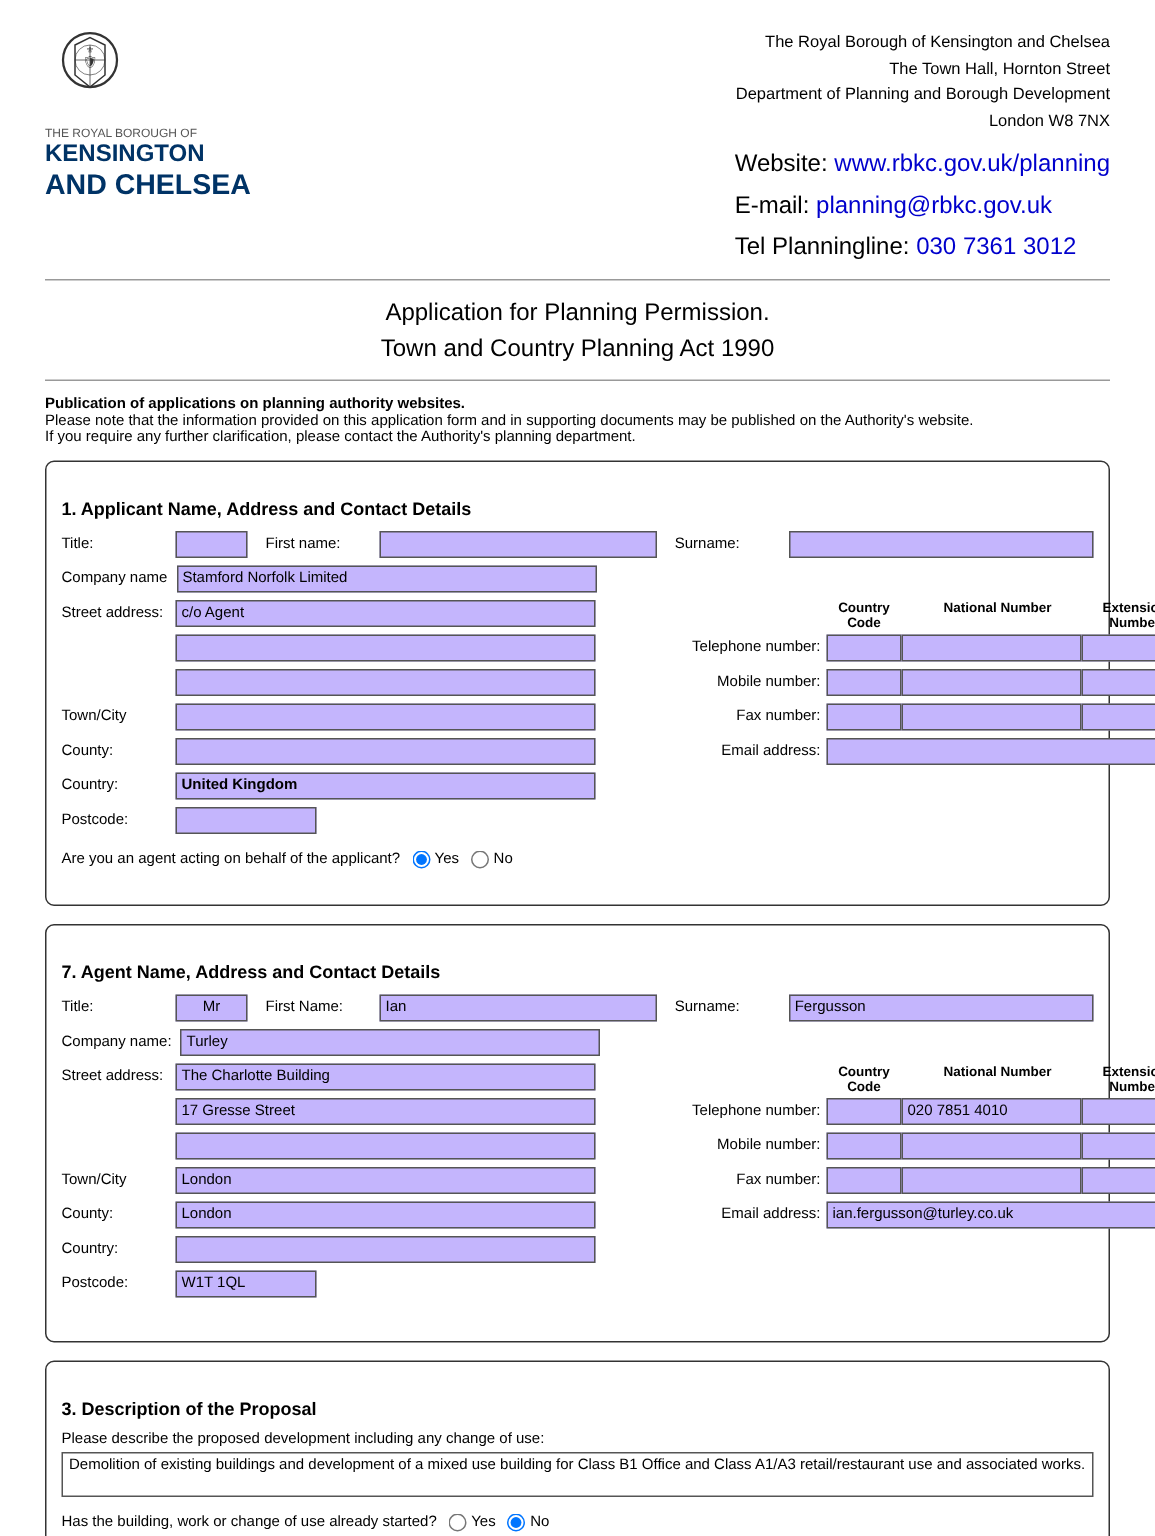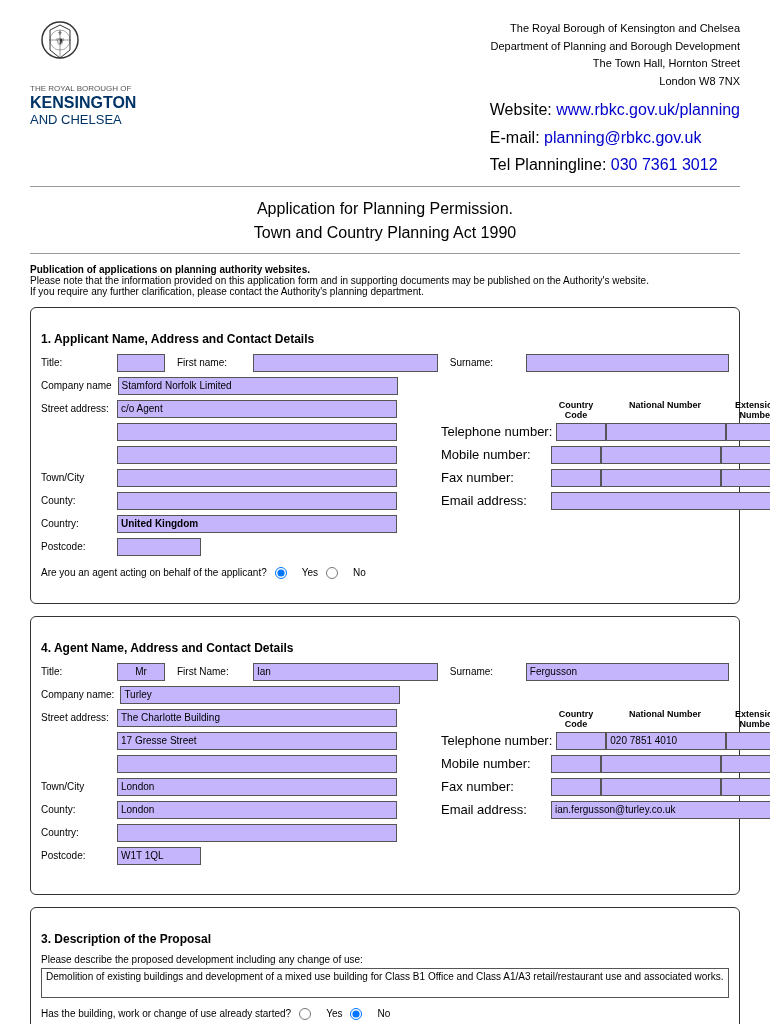--- a/index.html
+++ b/index.html
@@ -31,22 +31,22 @@
       text-transform: uppercase;
       color: #555;
     }
     .org-name .main-name {
       font-size: 16px;
       font-weight: bold;
       color: #003366;
       line-height: 1.1;
     }
     .org-name .sub-name {
-      font-size: 13px;
-      font-weight: normal;
+      font-size: 19px;
+      font-weight: bold;
       color: #003366;
     }
     .address-block {
       text-align: right;
       font-size: 11px;
       line-height: 1.6;
     }
     .contact-block {
       text-align: left;
       font-size: 16px;
@@ -102,56 +102,56 @@
       background: #c4b5fd;
     }
     .input-title { width: 48px; text-align: center; }
     .input-firstname { width: 200px; }
     .input-surname { width: 220px; }
     .input-company { width: 280px; }
     .input-street { width: 280px; }
     .input-town { width: 280px; }
     .input-county { width: 280px; }
     .input-country { width: 280px; font-weight: bold; }
-    .input-postcode { width: 84px; }
+    .input-postcode { width: 94px; }
     .input-cc { width: 50px; }
     .input-national { width: 120px; }
     .input-ext { width: 55px; }
     .two-col {
       display: flex;
       gap: 10px;
     }
     .left-col {
       flex: 0 0 390px;
     }
     .right-col {
       flex: 1;
     }
     .phone-label {
-      font-size: 13px;
+      font-size: 10px;
       min-width: 110px;
-      text-align: left;
+      text-align: right;
       padding-right: 4px;
     }
     .phone-row {
       display: flex;
       align-items: center;
       margin-bottom: 5px;
     }
     .radio-row {
       display: flex;
       align-items: center;
       gap: 8px;
       margin-top: 6px;
       font-size: 10px;
     }
     .radio-option {
       display: flex;
       align-items: center;
-      gap: 15px;
+      gap: 3px;
     }
     input[type="radio"] {
       width: 12px;
       height: 12px;
     }
     .description-textarea {
       width: 100%;
       height: 30px;
       border: 1px solid #555;
       font-size: 10px;
@@ -203,22 +203,22 @@
     <div class="org-name">
       <div class="small-text">THE ROYAL BOROUGH OF</div>
       <div class="main-name">KENSINGTON</div>
       <div class="sub-name">AND CHELSEA</div>
     </div>
   </div>
 
   <div class="right-header-block">
     <div class="address-block">
       <div>The Royal Borough of Kensington and Chelsea</div>
+      <div>The Town Hall, Hornton Street</div>
       <div>Department of Planning and Borough Development</div>
-      <div>The Town Hall, Hornton Street</div>
       <div>London W8 7NX</div>
     </div>
     <div class="contact-block">
       <div>
         <span>Website:</span>
         <span class="link" style="color:#00c;">www.rbkc.gov.uk/planning</span>
       </div>
       <div>
         <span>E-mail:</span>
         <span class="link" style="color:#00c;">planning@rbkc.gov.uk</span>
@@ -333,21 +333,21 @@
       <span>Yes</span>
     </label>
     <label class="radio-option">
       <input type="radio" name="agent" value="no" style="">
       <span>No</span>
     </label>
   </div>
 </div>
 
 <div class="section-box">
-  <div class="section-title">4.  Agent Name, Address and Contact Details</div>
+  <div class="section-title">7.  Agent Name, Address and Contact Details</div>
 
   <div class="form-row">
     <span class="form-label">Title:</span>
     <input class="form-input input-title" type="text" value="Mr" style="">
     <span class="form-label" style="margin-left:6px;">First Name:</span>
     <input class="form-input input-firstname" type="text" value="Ian" style="">
     <span class="form-label" style="margin-left:6px;">Surname:</span>
     <input class="form-input input-surname" type="text" value="Fergusson" style="">
   </div>
 

